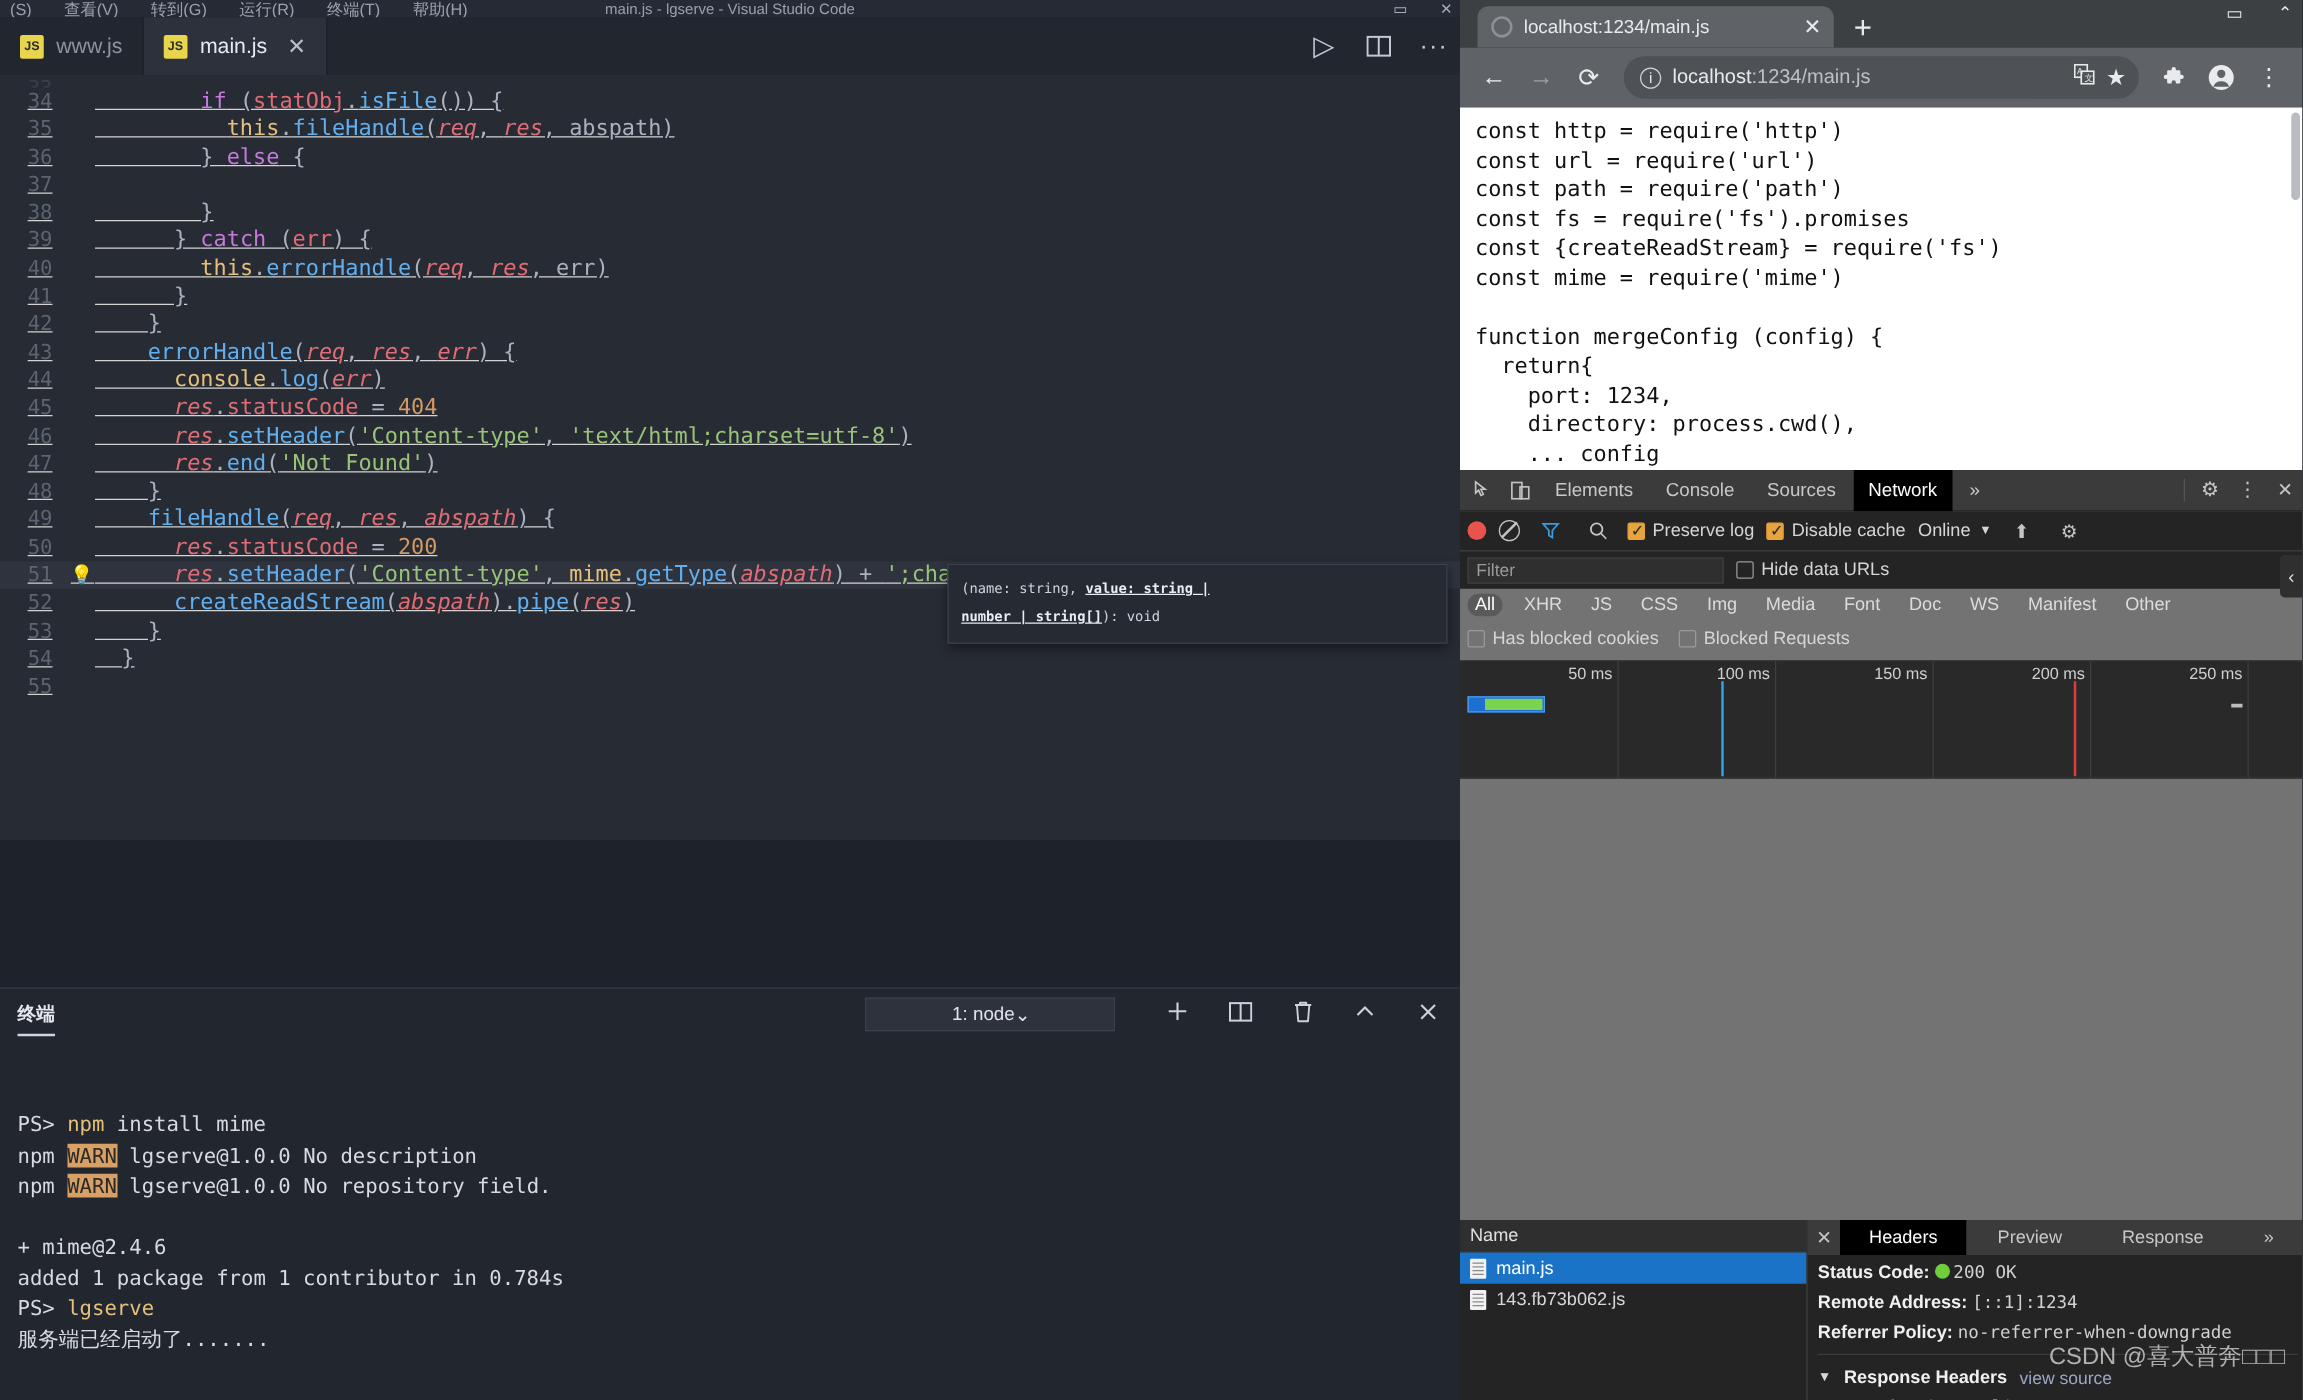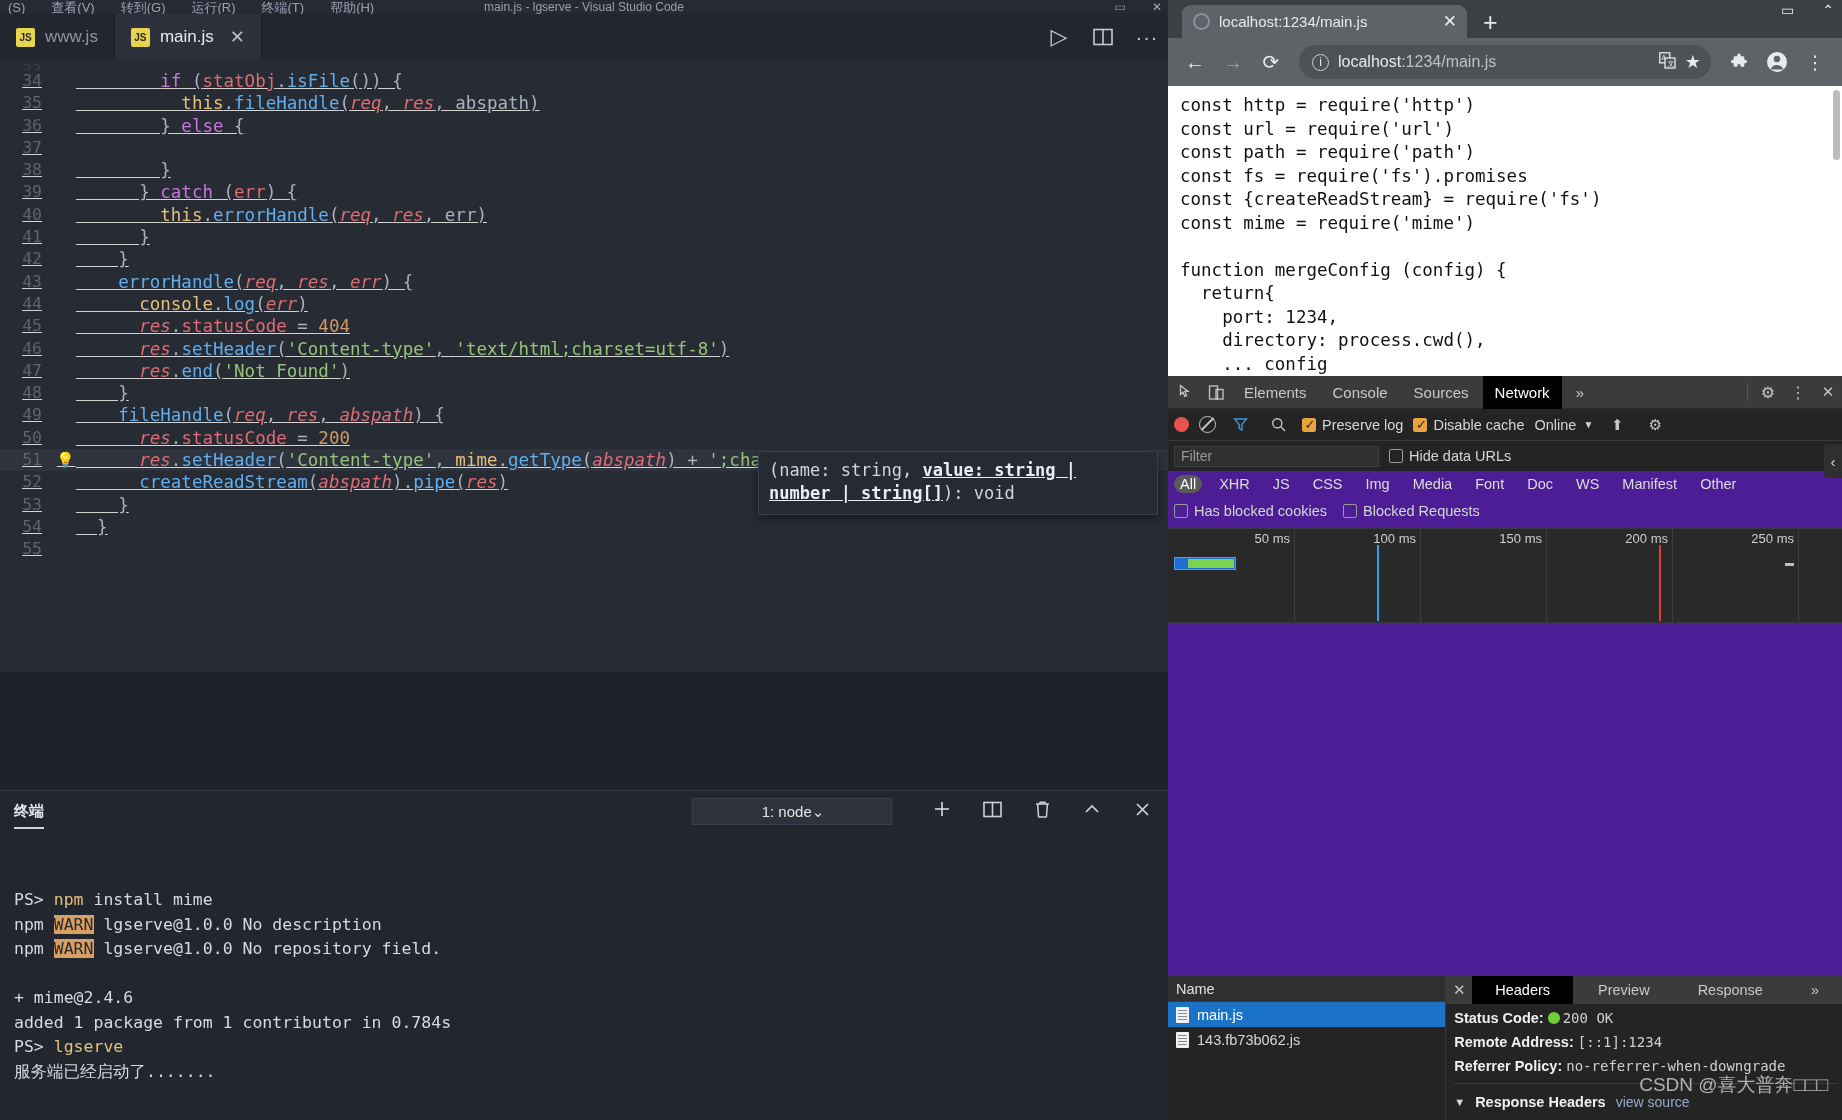--- a/index.html
+++ b/index.html
@@ -79,21 +79,21 @@
   .pl { color: #abb2bf; }   
   .tv { color: #e5c07b; }   
   .pr { color: #e06c75; font-style: italic; }
 
   .tooltip {
     position: absolute; left: 758px; top: 451px;
     width: 400px; background: #252a33;
     border: 1px solid #3a414e;
     padding: 7px 10px 9px 10px;
     font-family: "DejaVu Sans Mono", monospace;
-    font-size: 17px; line-height: 23px; color: #cfd4dd;
+    font-size: 11px; line-height: 23px; color: #cfd4dd;
     box-shadow: 0 3px 9px rgba(0,0,0,.45);
   }
   .tooltip u { text-decoration: underline; font-weight: bold; color: #e8ecf3; }
 
   
   .termpanel {
     position: absolute; left: 0; top: 790px; right: 0; bottom: 0;
     background: #22262f; border-top: 1px solid #333945;
   }
   .termhead {
@@ -165,21 +165,21 @@
   .pagecode {
     font-family: "DejaVu Sans Mono", monospace;
     font-size: 17.5px; line-height: 23.5px; color: #111;
     padding: 8px 0 0 12px; white-space: pre;
   }
   .pagescroll { position: absolute; right: 2px; top: 4px; width: 7px; height: 70px; background: #b9bcc0; border-radius: 4px; }
 
   
   .devtools {
     position: absolute; left: 0; top: 376px; width: 674px; bottom: 0;
-    background: #4c1d95; color: #d0d0d0;
+    background: #737373; color: #d0d0d0;
     font-size: 14.5px;
   }
   .dtbar {
     height: 33px; background: #3b3b3b; display: flex; align-items: center;
     border-bottom: 1px solid #2a2a2a; padding-left: 4px; gap: 2px;
   }
   .dtic { width: 28px; height: 26px; display:flex; align-items:center; justify-content:center; color:#c5c5c5; cursor:pointer; }
   .dttab { padding: 0 12px; height: 33px; display: flex; align-items: center; color: #c8c8c8; cursor: pointer; font-size: 15px; }
   .dttab.active { background: #000; color: #fff; }
   .dtspacer { flex: 1; }

